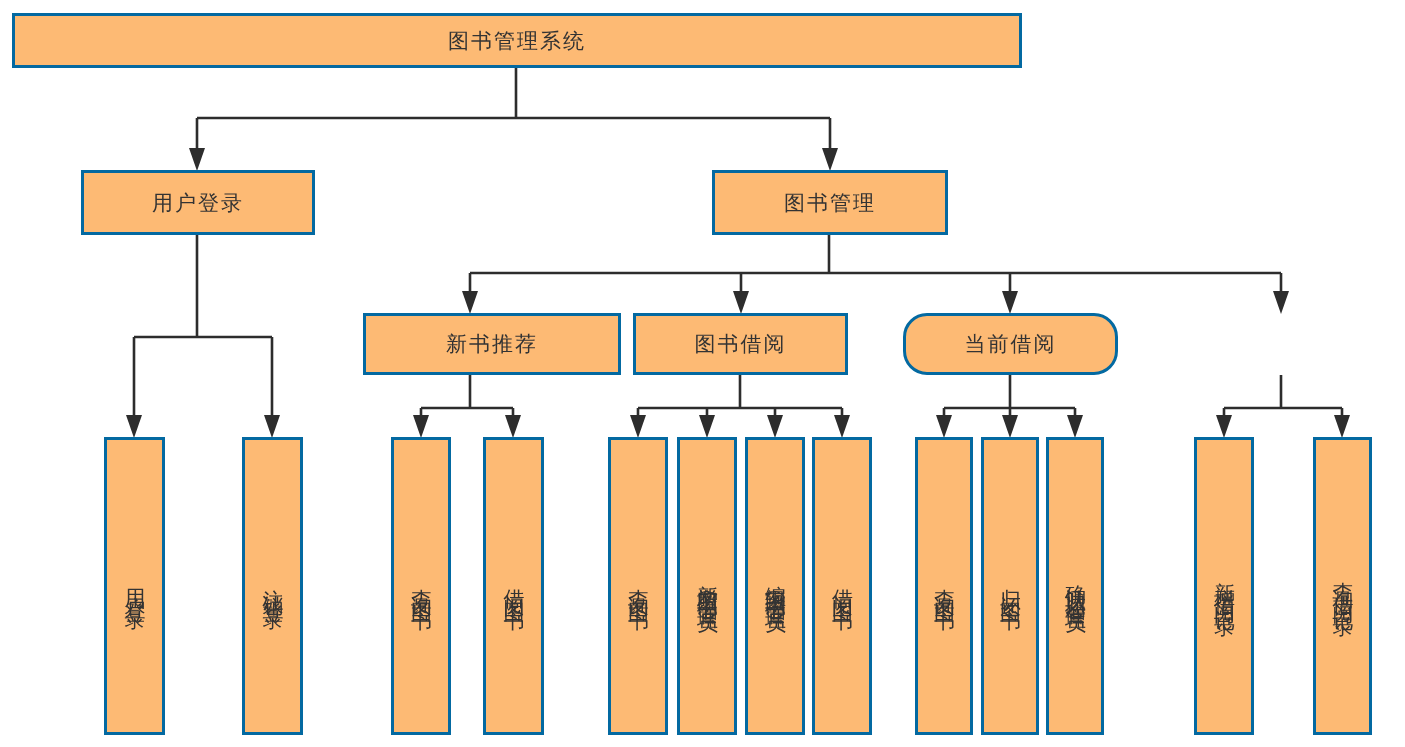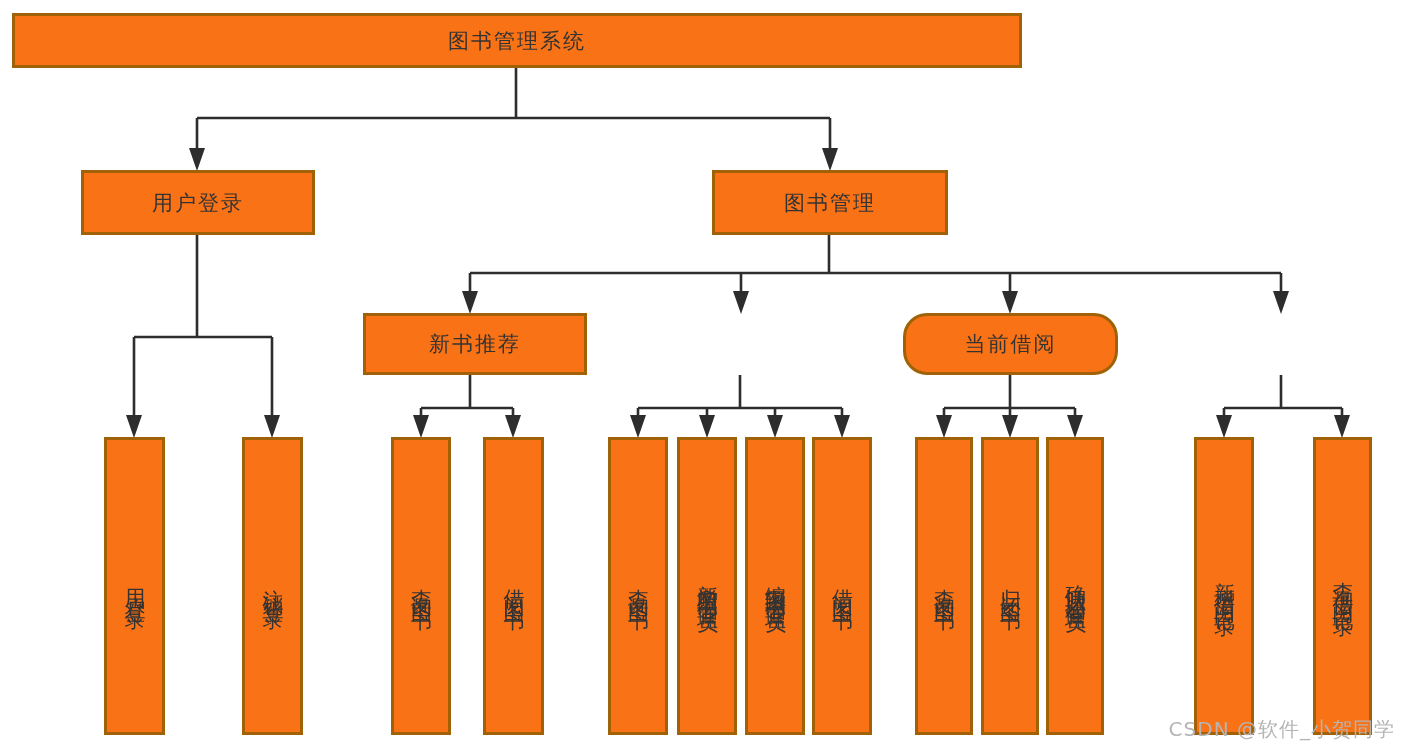--- a/index.html
+++ b/index.html
@@ -13,22 +13,22 @@
   }
   .connectors {
     position: absolute;
     left: 0; top: 0;
     width: 1405px; height: 747px;
     z-index: 1;
   }
   .box {
     position: absolute;
     box-sizing: border-box;
-    background: #f97316;
-    border: 3px solid #a16207;
+    background: #fdba74;
+    border: 3px solid #0369a1;
     display: flex;
     align-items: center;
     justify-content: center;
     color: #333333;
     font-size: 21px;
     letter-spacing: 2px;
     z-index: 2;
     white-space: nowrap;
   }
   .leaf {
@@ -85,36 +85,36 @@
       <polygon points="1216,415 1232,415 1224,438"></polygon>
       <polygon points="1334,415 1350,415 1342,438"></polygon>
     </g>
   </svg>
 
   <div class="box" style="left:12px; top:13px; width:1010px; height:55px;">图书管理系统</div>
 
   <div class="box" style="left:81px; top:170px; width:234px; height:65px;">用户登录</div>
   <div class="box" style="left:712px; top:170px; width:236px; height:65px;">图书管理</div>
 
-  <div class="box" style="left:363px; top:313px; width:224px; height:62px;">新书推荐</div>
+  <div class="box" style="left:363px; top:313px; width:258px; height:62px;">新书推荐</div>
+  <div class="box" style="left:633px; top:313px; width:215px; height:62px;">图书借阅</div>
   <div class="box" style="left:903px; top:313px; width:215px; height:62px;border-radius:24px;">当前借阅</div>
 
   <div class="box leaf" style="left:104px; top:437px; width:61px; height:298px;">用户登录</div>
   <div class="box leaf" style="left:242px; top:437px; width:61px; height:298px;">注销登录</div>
 
   <div class="box leaf" style="left:391px; top:437px; width:60px; height:298px;">查询图书</div>
   <div class="box leaf" style="left:483px; top:437px; width:61px; height:298px;">借阅图书</div>
 
   <div class="box leaf" style="left:608px; top:437px; width:60px; height:298px;">查询图书</div>
   <div class="box leaf" style="left:677px; top:437px; width:60px; height:298px; letter-spacing:4px;">新增图书（管理员）</div>
   <div class="box leaf" style="left:745px; top:437px; width:60px; height:298px; letter-spacing:4px;">编辑图书（管理员）</div>
   <div class="box leaf" style="left:812px; top:437px; width:60px; height:298px;">借阅图书</div>
 
   <div class="box leaf" style="left:915px; top:437px; width:58px; height:298px;">查询图书</div>
   <div class="box leaf" style="left:981px; top:437px; width:58px; height:298px;">归还图书</div>
   <div class="box leaf" style="left:1046px; top:437px; width:58px; height:298px; letter-spacing:4px;">确认归还（管理员）</div>
 
   <div class="box leaf" style="left:1194px; top:437px; width:60px; height:298px;">新增借阅记录</div>
   <div class="box leaf" style="left:1313px; top:437px; width:59px; height:298px;">查询借阅记录</div>
 
-  <div class="watermark">CSDN @软件_小贺同学</div>
 
 </div>
 
 </body></html>

